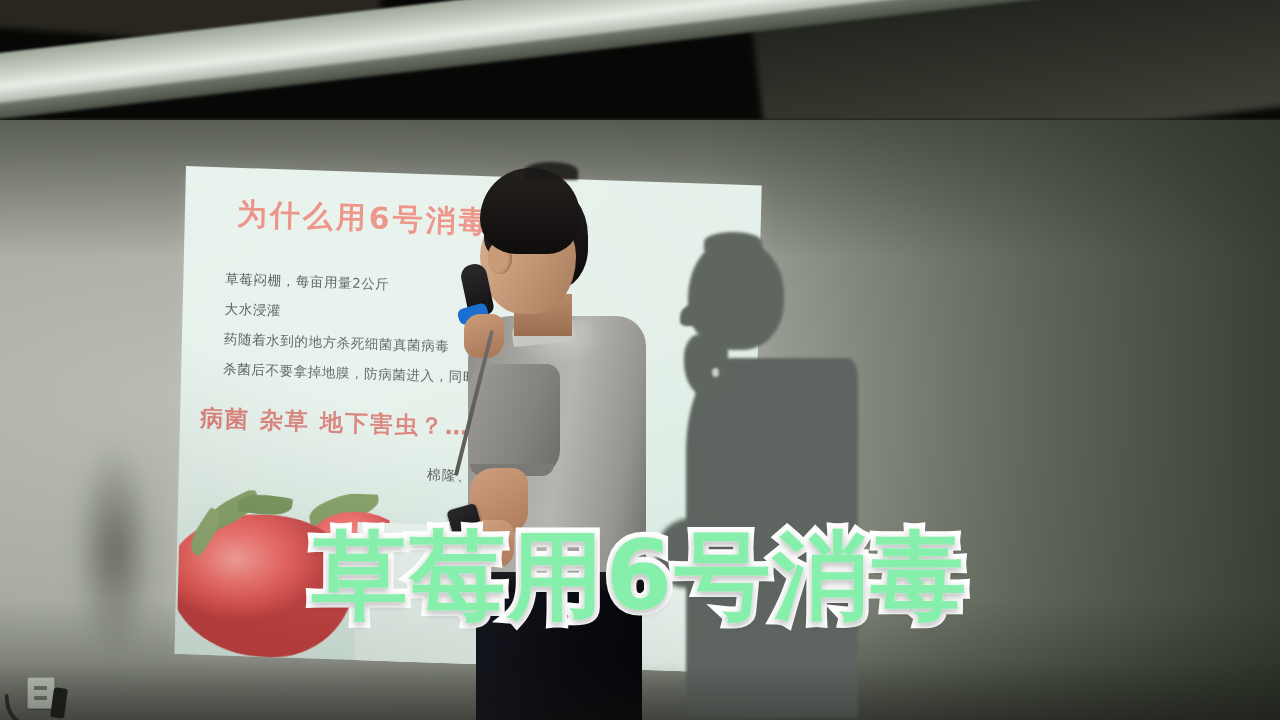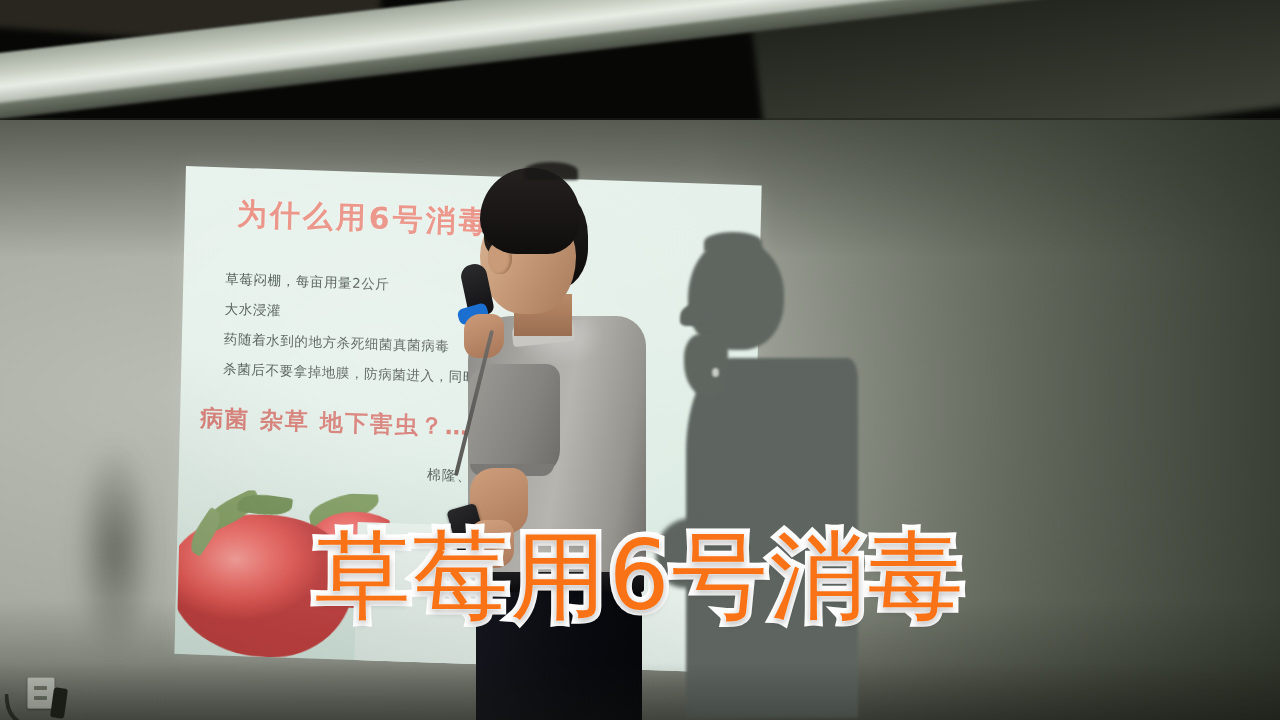--- a/index.html
+++ b/index.html
@@ -497,23 +497,23 @@
     position: absolute;
     left: 0; top: 528px;
     width: 1280px;
     text-align: center;
     pointer-events: none;
   }
   #caption .cap-text {
     display: inline-block;
     font-family: "DejaVu Sans", "Liberation Sans", sans-serif;
     font-size: 96px;
-    font-weight: 400;
+    font-weight: 700;
     letter-spacing: 2px;
-    color: #f97316;
+    color: #86efac;
     -webkit-text-stroke: 11px #ffffff;
     paint-order: stroke fill;
     text-shadow:
       0 0 2px rgba(255,255,255,.9),
       0 3px 7px rgba(0,0,0,.30);
     line-height: 1;
     white-space: nowrap;
   }
 
   

